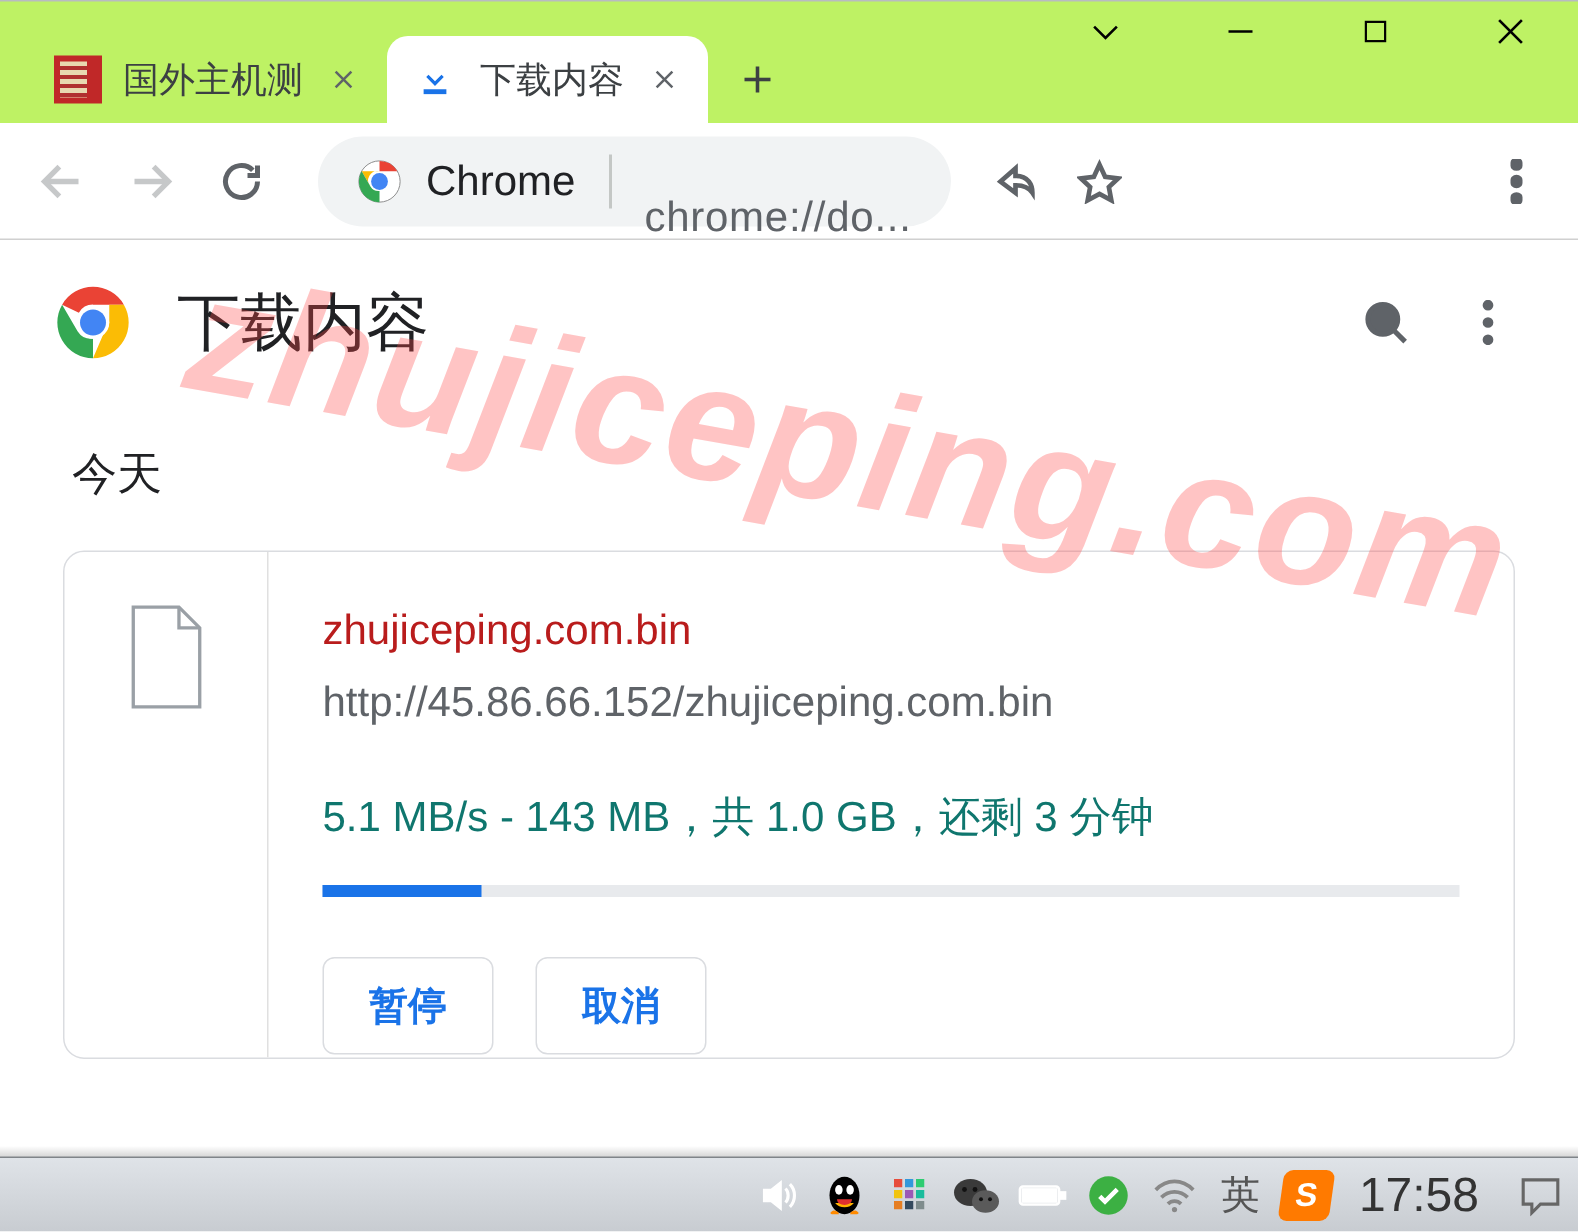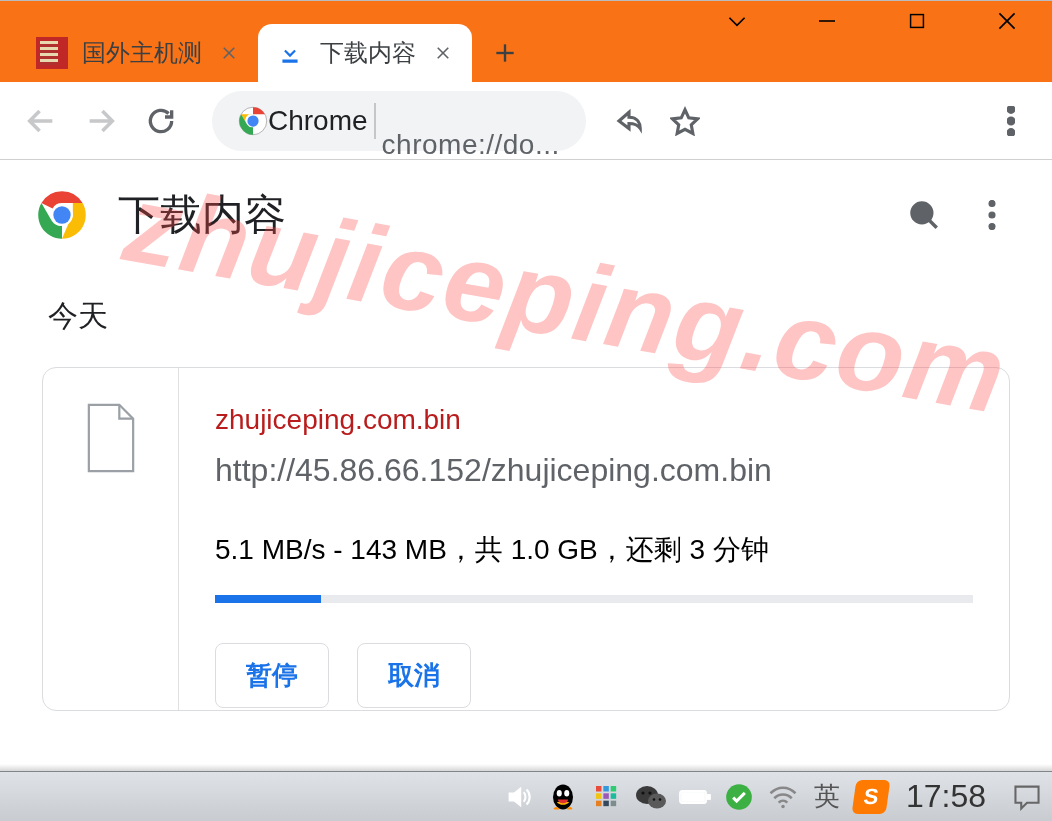--- a/index.html
+++ b/index.html
@@ -2,38 +2,38 @@
 <html><head>
 <meta charset="utf-8">
 <style>
   * { margin:0; padding:0; box-sizing:border-box; font-family:"Microsoft YaHei","Segoe UI",Arial,sans-serif; }
   body { width:1052px; height:821px; background:#fff; overflow:hidden; position:relative; }
 
   .window-controls { position:absolute; top:0; right:0; height:42px; display:flex; align-items:center; z-index:20; }
   .window-controls .wc { width:90px; height:42px; display:flex; justify-content:center; align-items:center; cursor:pointer; }
   .window-controls svg { stroke:#000; stroke-width:1.6; fill:none; }
 
-  .tab-strip { height:82px; background:#f97316; border-top:1px solid #b8bcc0; display:flex; align-items:flex-end; padding-left:20px; position:relative; }
+  .tab-strip { height:82px; background:#bef264; border-top:1px solid #b8bcc0; display:flex; align-items:flex-end; padding-left:20px; position:relative; }
   .tab { height:58px; display:flex; align-items:center; border-radius:14px 14px 0 0; padding:0 16px; font-size:24px; color:#3c4043; position:relative; }
   .tab.active { background:#fff; }
   .tab .favicon { width:32px; height:32px; display:flex; justify-content:center; align-items:center; margin-right:14px; }
   .tab .title { max-width:140px; white-space:nowrap; overflow:hidden; }
   .tab .close-x { margin-left:14px; width:26px; height:26px; display:flex; justify-content:center; align-items:center; cursor:pointer; }
   .tab .close-x svg { stroke:#5f6368; stroke-width:2.2; }
   .newtab { width:50px; height:50px; display:flex; justify-content:center; align-items:center; margin-left:8px; margin-bottom:4px; cursor:pointer; }
   .newtab svg { stroke:#3c4043; stroke-width:2.2; }
   .fav-red { width:32px; height:32px; background:#c02828; position:relative; }
   .fav-red::before { content:""; position:absolute; left:4px; top:4px; width:18px; height:24px; background:repeating-linear-gradient(#e8d8b0 0 3px,#b03030 3px 6px); }
   .dl-arrow-small svg { fill:#1a73e8; }
 
   .toolbar { height:78px; background:#fff; border-bottom:1px solid #d0d0d0; display:flex; align-items:center; padding:0 14px; gap:6px; }
   .tb-btn { width:54px; height:54px; display:flex; justify-content:center; align-items:center; border-radius:50%; cursor:pointer; }
   .tb-btn.disabled { opacity:.35; cursor:default; }
   .tb-btn svg { stroke:#5f6368; stroke-width:2.5; fill:none; }
-  .omnibox { flex:0 0 auto; margin-left:18px; height:60px; background:#f1f3f4; border-radius:30px; display:flex; align-items:center; padding:0 26px; gap:0; }
+  .omnibox { flex:0 0 auto; margin-left:18px; height:60px; background:#f1f3f4; border-radius:30px; display:flex; align-items:center; padding:0 26px; gap:16px; }
   .omnibox .chrome-logo { width:30px; height:30px; }
   .omnibox .label { font-size:28px; color:#202124; }
   .omnibox .sep { width:2px; height:36px; background:#c4c7c5; margin:0 6px; }
   .omnibox .url { font-size:28px; color:#5f6368; letter-spacing:.5px;margin-top:48px; }
   .tb-right { display:flex; align-items:center; margin-left:10px; gap:2px; }
   .tb-spacer { flex:1; }
 
   .page { background:#fff; }
   .page-header { height:110px; display:flex; align-items:center; padding:0 36px; }
   .page-header .chrome-logo { width:52px; height:52px; margin-right:30px; }
@@ -41,22 +41,22 @@
   .page-header .hdr-ic { width:48px; height:48px; display:flex; justify-content:center; align-items:center; cursor:pointer; margin-left:20px; }
   .page-header .hdr-ic svg { stroke:#5f6368; fill:#5f6368; }
 
   .section-title { font-size:30px; color:#202124; padding:26px 48px 30px; }
 
   .dl-card { margin:0 42px; border:1px solid #dadce0; border-radius:14px; display:flex; overflow:hidden; background:#fff; }
   .dl-left { width:136px; border-right:1px solid #e0e0e0; display:flex; justify-content:center; padding-top:34px; }
   .file-ic svg { stroke:#9aa0a6; fill:none; stroke-width:1.6; }
   .dl-right { flex:1; padding:36px 36px 0 36px; }
   .dl-right .fname { color:#b91c1c; font-size:28px; margin-bottom:16px; cursor:pointer; display:inline-block; }
-  .dl-right .furl { color:#5f6368; font-size:32px; margin-bottom:42px; }
-  .dl-right .fstatus { color:#000000; font-size:28px; margin-bottom:26px; }
+  .dl-right .furl { color:#5f6368; font-size:28px; margin-bottom:42px; }
+  .dl-right .fstatus { color:#0f766e; font-size:28px; margin-bottom:26px; }
   .progress { height:8px; background:#e8eaed; position:relative; margin-bottom:40px; }
   .progress .bar { position:absolute; left:0; top:0; bottom:0; background:#1a73e8; }
   .dl-actions { display:flex; gap:28px; padding-bottom:2px; }
   .dl-actions button { background:#fff; border:1px solid #dadce0; color:#1a73e8; font-size:26px; padding:14px 30px; border-radius:8px; cursor:pointer; font-family:inherit;font-weight:bold; }
 
   .watermark { position:absolute; left:120px; top:235px; font-size:110px; font-weight:700; color:rgba(255,70,70,0.32); transform:rotate(10deg); letter-spacing:2px; pointer-events:none; z-index:5; font-style:italic; font-family:Arial,sans-serif; }
 
   .taskbar { position:absolute; left:0; right:0; bottom:0; height:50px; display:flex; align-items:center; justify-content:flex-end; padding-right:6px; gap:6px;
     background:linear-gradient(#dfe3e8,#c8ccd1); border-top:1px solid #9aa0a6; font-size:22px; color:#333; }
   .taskbar .upper-shadow { position:absolute; top:-8px; left:0; right:0; height:8px;

